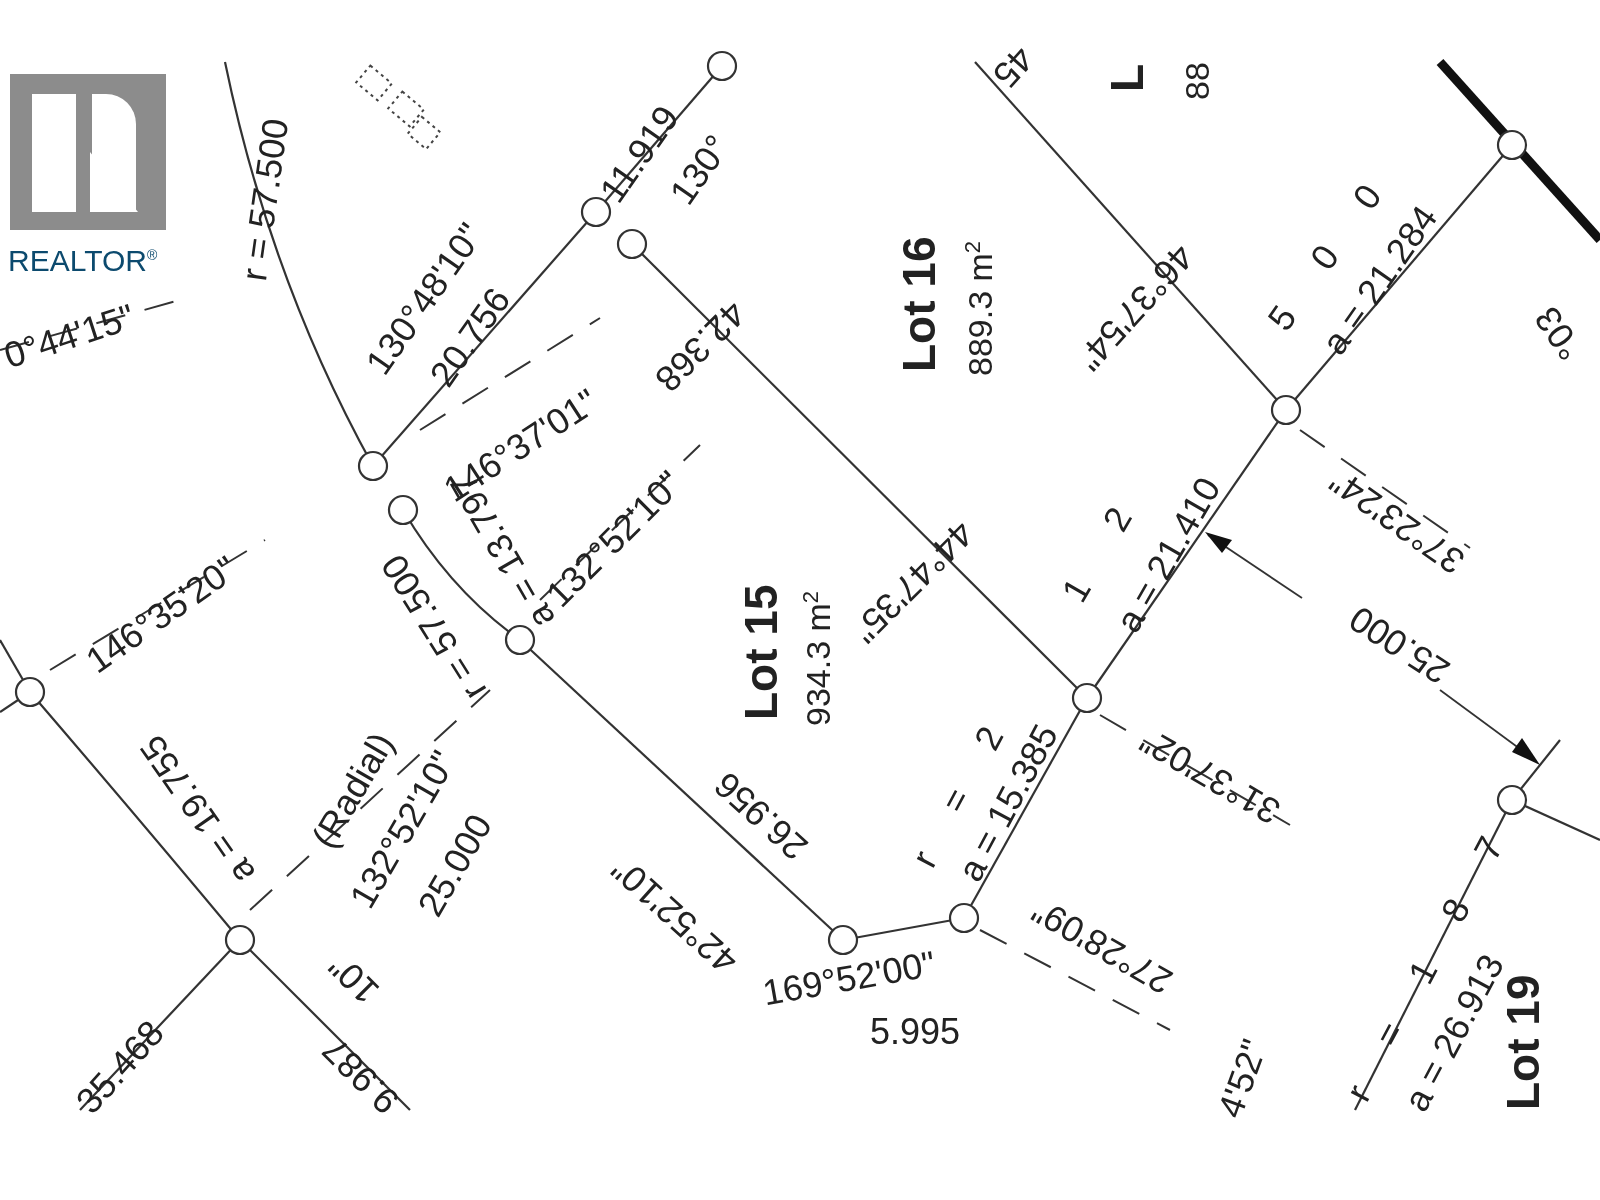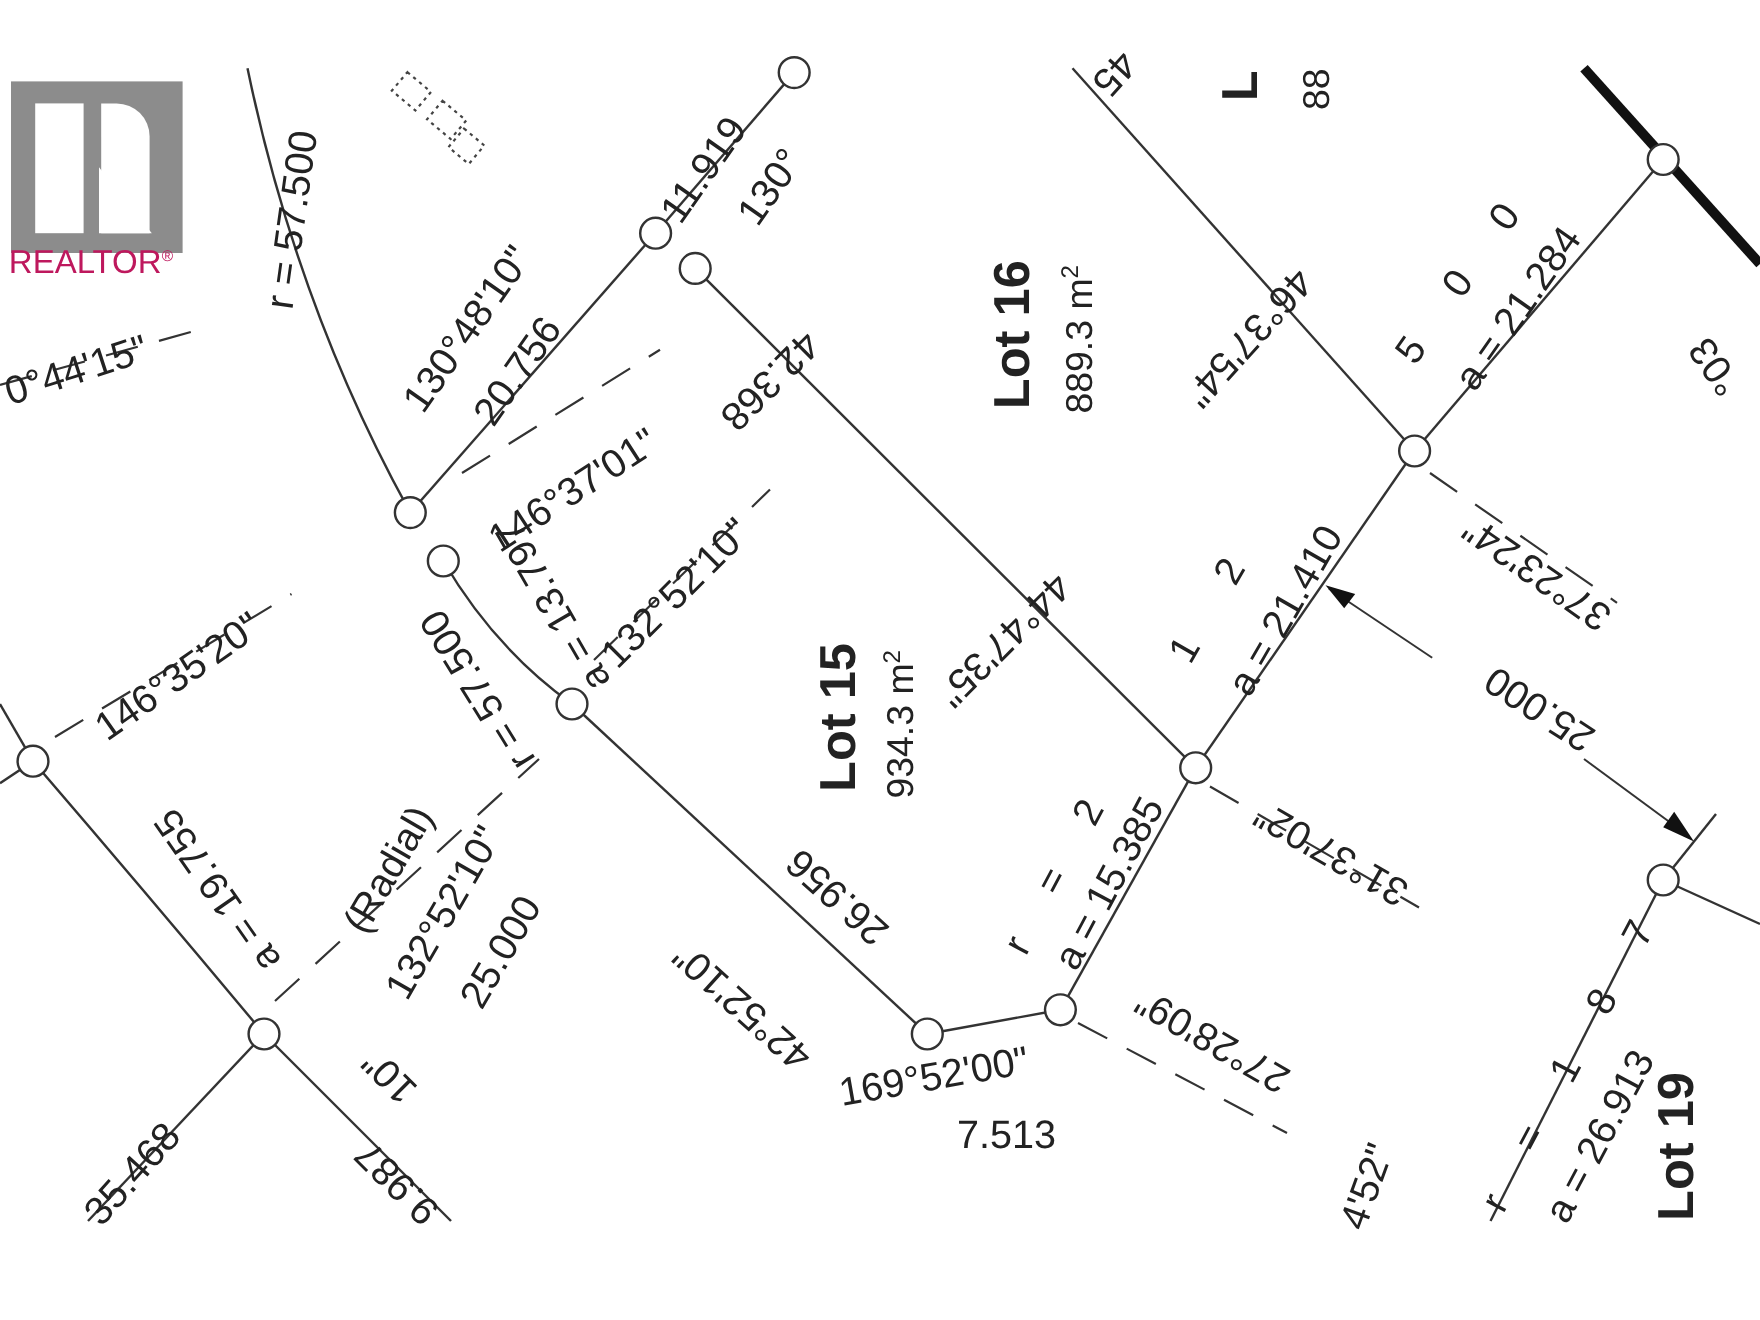--- a/index.html
+++ b/index.html
@@ -3,21 +3,21 @@
 <meta charset="utf-8">
 <style>
   html,body{margin:0;padding:0;background:#fff;}
   body{width:1600px;height:1200px;position:relative;overflow:hidden;font-family:"Liberation Sans",sans-serif;color:#1a1a1a;}
   #plat{position:absolute;left:0;top:0;width:1600px;height:1200px;}
   .lbl{position:absolute;white-space:nowrap;transform-origin:0 0;font-size:36px;line-height:1;color:#222;}
   .lot{font-weight:bold;font-size:46px;}
   .area{font-size:34px;}
   #logo{position:absolute;left:10px;top:74px;width:156px;height:156px;background:#8c8c8c;}
   #logo .bar{position:absolute;background:#fff;}
-  #realtor-text{position:absolute;left:8px;top:222px;font-size:30px;color:#be185d;letter-spacing:0px;}
+  #realtor-text{position:absolute;left:8px;top:244px;font-size:30px;color:#0c4a6e;letter-spacing:0px;}
   #realtor-text sup{font-size:14px;}
 </style>
 </head>
 <body>
 
 <svg id="plat" viewBox="0 0 1600 1200" xmlns="http://www.w3.org/2000/svg">
   <g fill="none" stroke="#333" stroke-width="2.2">
 
     <path d="M225,62 Q270,280 373,466"></path>
 
@@ -121,21 +121,21 @@
 <div class="lbl" style="left:1262px;top:316px;transform:rotate(-55deg);letter-spacing:22px;">5 0 0</div>
 <div class="lbl" style="left:1110px;top:620px;transform:rotate(-60deg);">a = 21.410</div>
 <div class="lbl" style="left:1056px;top:590px;transform:rotate(-60deg);letter-spacing:26px;">1 2</div>
 <div class="lbl" style="left:1450px;top:580px;transform:rotate(215deg);">37°23'24"</div>
 <div class="lbl" style="left:1436px;top:690px;transform:rotate(213deg);">25.000</div>
 <div class="lbl" style="left:952px;top:870px;transform:rotate(-62deg);">a = 15.385</div>
 <div class="lbl" style="left:906px;top:856px;transform:rotate(-62deg);letter-spacing:20px;">r = 2</div>
 <div class="lbl" style="left:1268px;top:830px;transform:rotate(210deg);">31°37'02"</div>
 <div class="lbl" style="left:1160px;top:1000px;transform:rotate(210deg);">27°28'09"</div>
 <div class="lbl" style="left:760px;top:976px;transform:rotate(-10deg);">169°52'00"</div>
-<div class="lbl" style="left:870px;top:1014px;">7.513</div>
+<div class="lbl" style="left:870px;top:1014px;">5.995</div>
 <div class="lbl" style="left:720px;top:980px;transform:rotate(222deg);">42°52'10"</div>
 <div class="lbl" style="left:790px;top:866px;transform:rotate(222deg);">26.956</div>
 <div class="lbl" style="left:530px;top:634px;transform:rotate(240deg);">a = 13.797</div>
 <div class="lbl" style="left:462px;top:706px;transform:rotate(238deg);">r = 57.500</div>
 <div class="lbl" style="left:80px;top:650px;transform:rotate(-35deg);">146°35'20"</div>
 <div class="lbl" style="left:232px;top:890px;transform:rotate(235deg);">a = 19.755</div>
 <div class="lbl" style="left:306px;top:836px;transform:rotate(-60deg);">(Radial)</div>
 <div class="lbl" style="left:344px;top:896px;transform:rotate(-60deg);">132°52'10"</div>
 <div class="lbl" style="left:412px;top:904px;transform:rotate(-60deg);">25.000</div>
 <div class="lbl" style="left:70px;top:1096px;transform:rotate(-48deg);">35.468</div>

